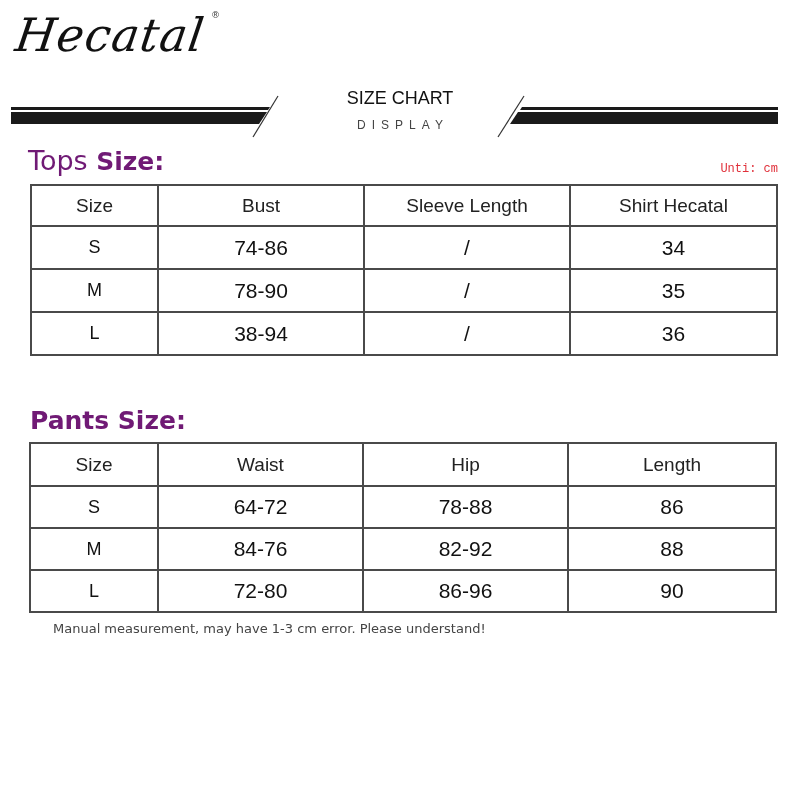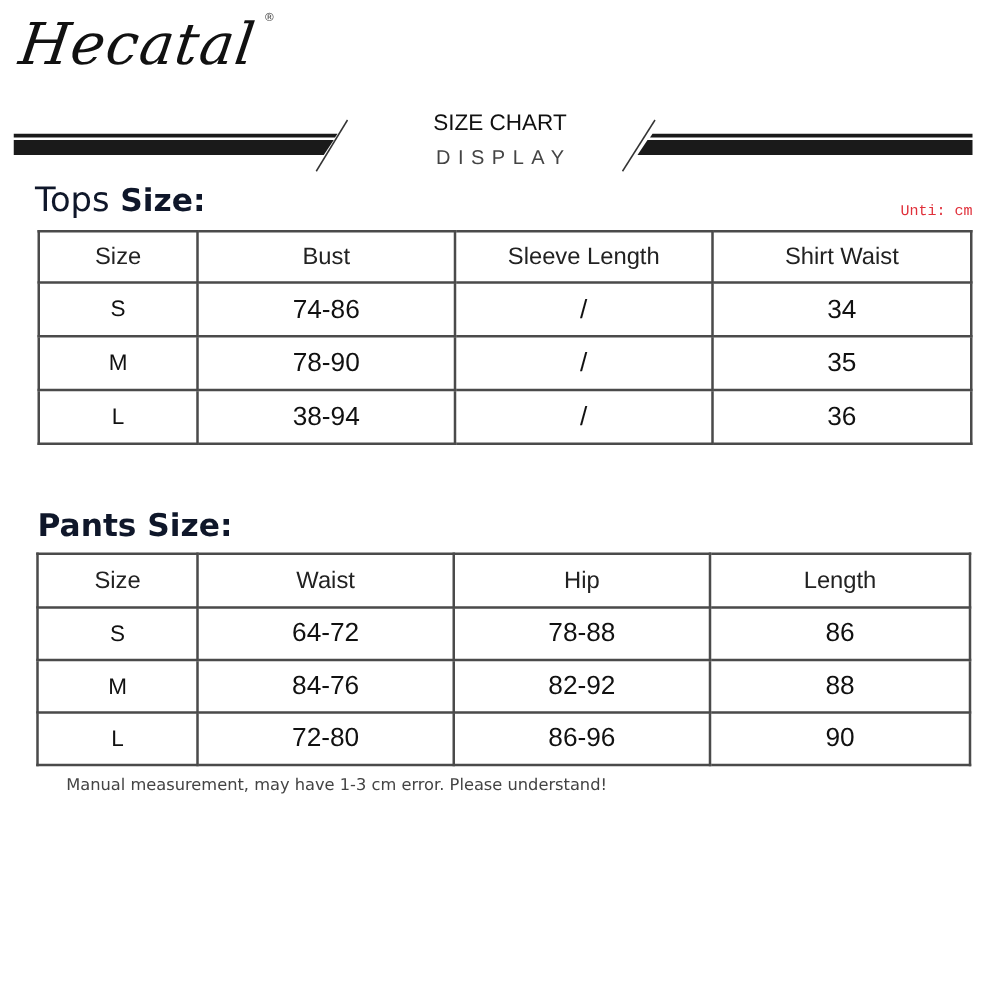--- a/index.html
+++ b/index.html
@@ -51,31 +51,31 @@
       font-size: 18px;
       color: #111;
       letter-spacing: 0px;
     }
     .banner-sub {
       position: absolute;
       left: 0;
       width: 800px;
       top: 118px;
       text-align: center;
-      font-size: 16px;
+      font-size: 12px;
       letter-spacing: 6px;
       color: #444;
       padding-left: 6px;
       box-sizing: border-box;
     }
     .section-title {
       position: absolute;
       font-family: "DejaVu Sans", sans-serif;
       font-weight: bold;
-      color: #0f172a;
+      color: #701a75;
     }
     .tops-title { left: 28px; top: 145px; font-size: 27px; font-weight: normal; }
     .tops-title b { font-weight: bold; font-size: 25px; }
     .pants-title { left: 30px; top: 406px; font-size: 25px; }
     .unit {
       position: absolute;
       right: 22px;
       top: 162px;
       font-family: Liberation Mono, monospace;
       font-size: 12px;
@@ -150,21 +150,21 @@
     <col style="width:127px">
     <col style="width:206px">
     <col style="width:206px">
     <col style="width:207px">
   </colgroup>
   <tbody>
       <tr class="hdr">
     <th>Size</th>
     <th>Bust</th>
     <th>Sleeve Length</th>
-    <th>Shirt Waist</th>
+    <th>Shirt Hecatal</th>
   </tr>
   <tr class="row">
     <td class="size-cell">S</td>
     <td>74-86</td>
     <td>/</td>
     <td>34</td>
   </tr>
   <tr class="row">
     <td class="size-cell">M</td>
     <td>78-90</td>

